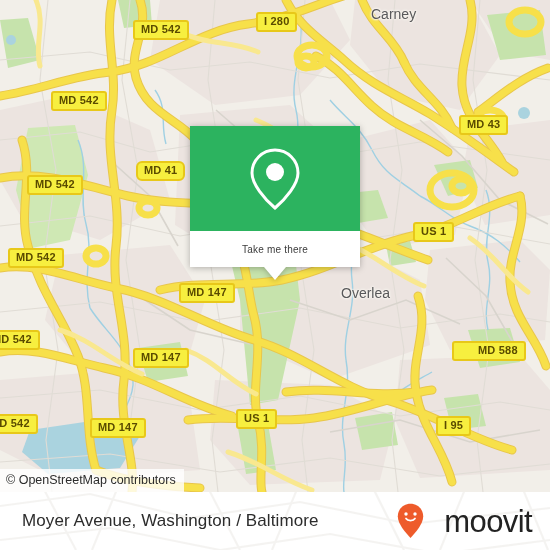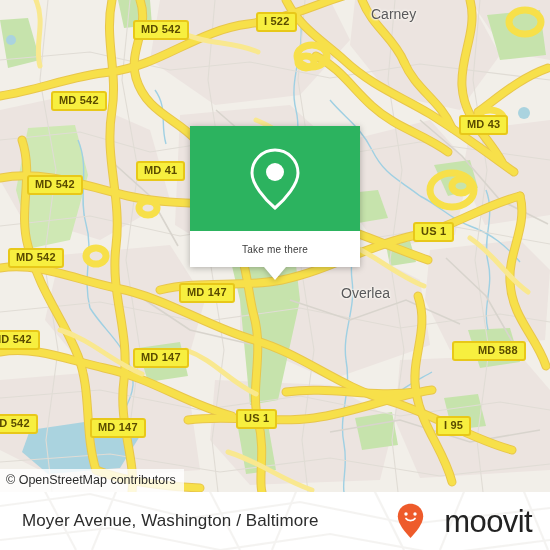--- a/index.html
+++ b/index.html
@@ -323,24 +323,24 @@
         <path d="M228 452 C260 462, 282 480, 312 490"></path>
         <path d="M470 238 C494 254, 506 276, 528 292"></path>
         <path d="M186 350 C214 360, 230 382, 256 394"></path>
       </g>
     </svg>
 
     <div class="place" style="left:371px; top:6px;">Carney</div>
     <div class="place" style="left:341px; top:285px;">Overlea</div>
 
     <div class="shield" style="left:133px; top:20px;">MD 542</div>
-    <div class="shield" style="left:256px; top:12px;">I 522</div>
+    <div class="shield" style="left:256px; top:12px;">I 280</div>
     <div class="shield" style="left:51px;  top:91px;">MD 542</div>
     <div class="shield" style="left:459px; top:115px;">MD 43</div>
-    <div class="shield" style="left:136px; top:161px;">MD 41</div>
+    <div class="shield" style="left:136px; top:161px;border-radius:6px;">MD 41</div>
     <div class="shield" style="left:27px;  top:175px;">MD 542</div>
     <div class="shield" style="left:413px; top:222px;">US 1</div>
     <div class="shield" style="left:8px;   top:248px;">MD 542</div>
     <div class="shield" style="left:179px; top:283px;">MD 147</div>
     <div class="shield" style="left:-16px; top:330px;">MD 542</div>
     <div class="shield" style="left:452px; top:341px;padding-left:24px;">MD 588</div>
     <div class="shield" style="left:133px; top:348px;">MD 147</div>
     <div class="shield" style="left:236px; top:409px;">US 1</div>
     <div class="shield" style="left:436px; top:416px;">I 95</div>
     <div class="shield" style="left:90px;  top:418px;">MD 147</div>

